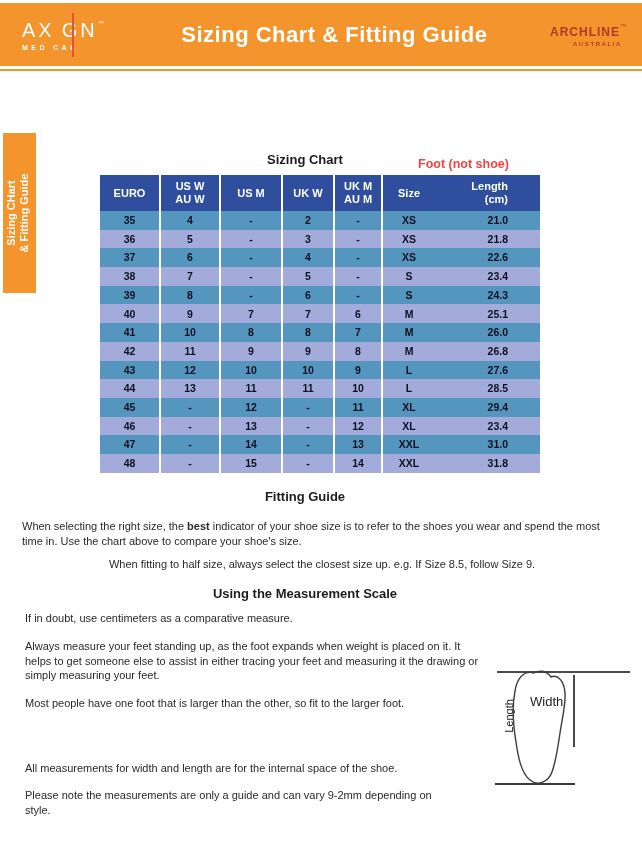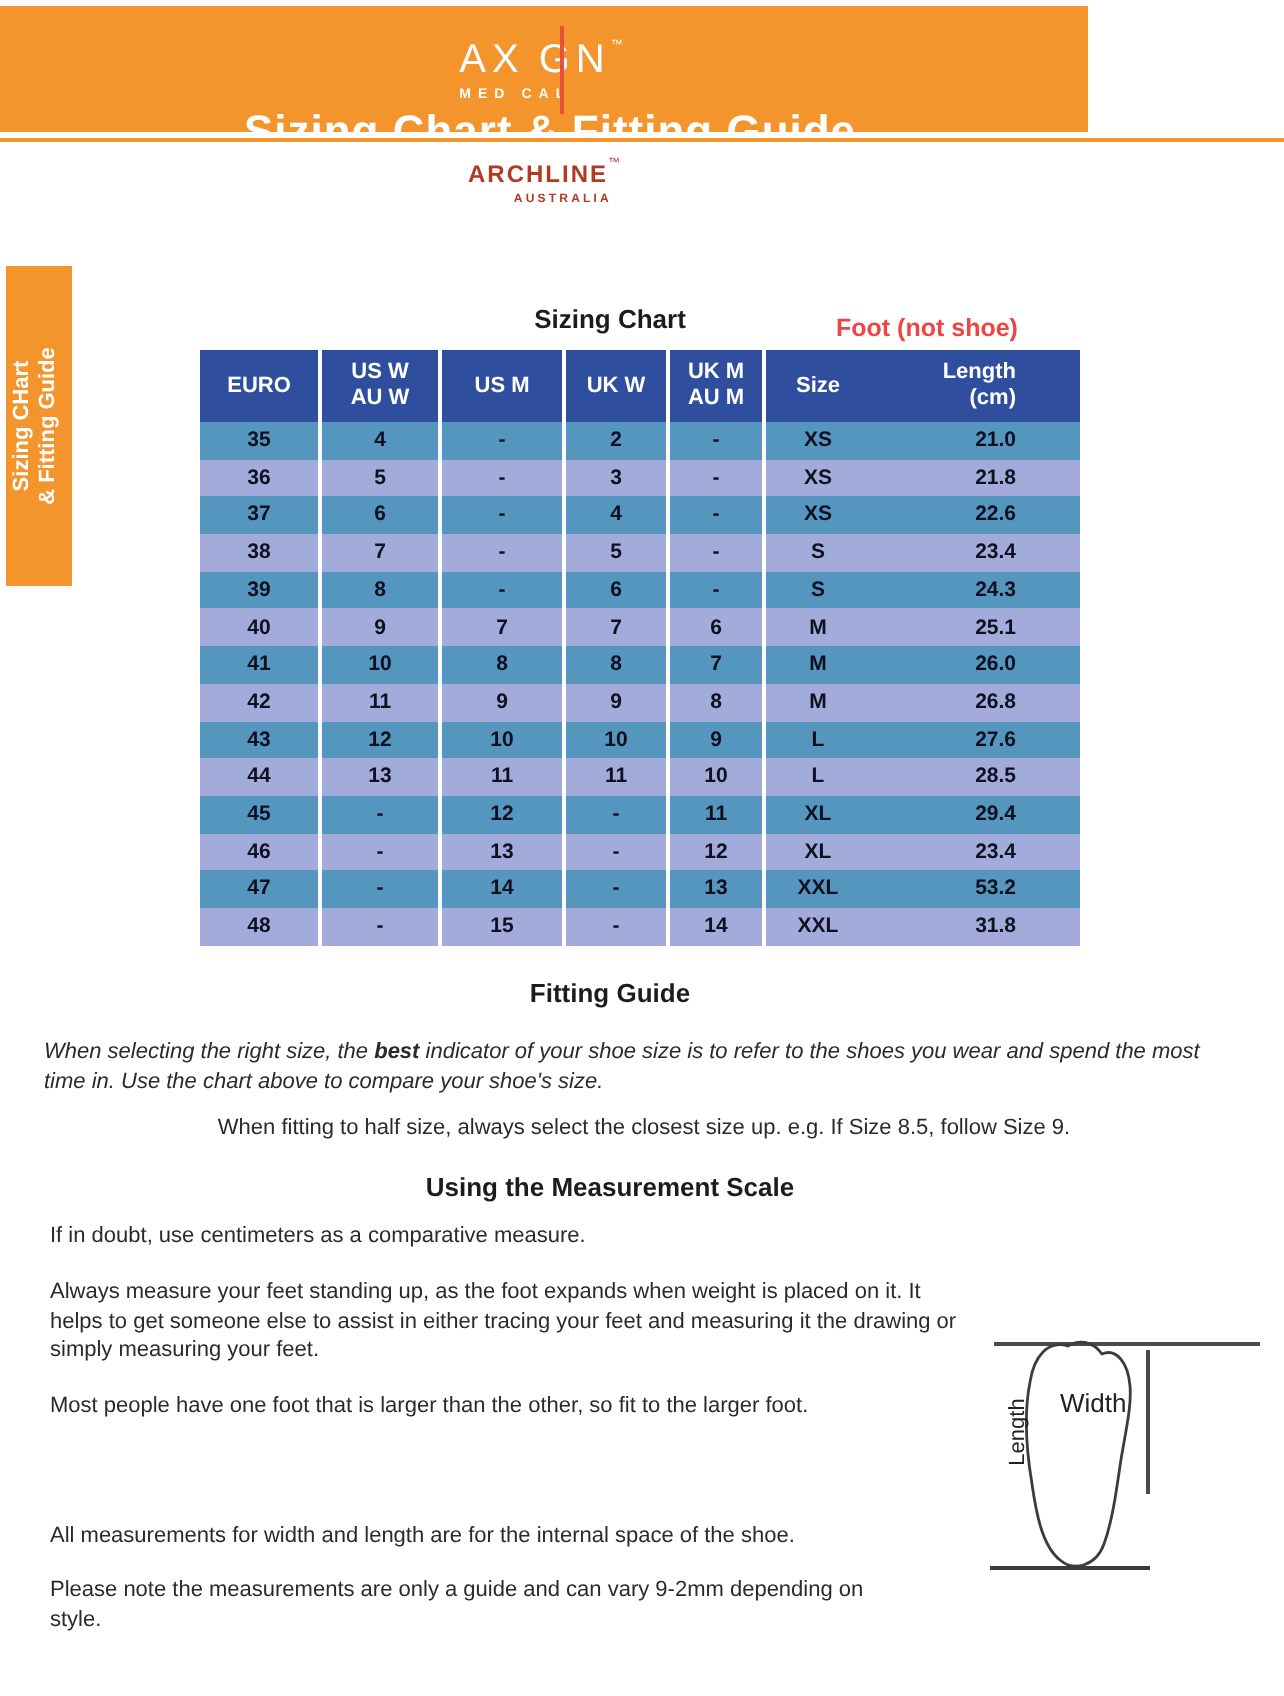--- a/index.html
+++ b/index.html
@@ -1,21 +1,21 @@
 <!DOCTYPE html>
 <html style="--orange: #F3942C; --hdr-blue: #2F4E9D; --row-teal: #5596BE; --row-peri: #A2ABD9; --arch-red: #B13A27; --axign-red: #E8503A;"><head>
 <meta charset="utf-8">
 <style>
   html,body{margin:0;padding:0;background:#fff;}
   .page{position:relative;width:642px;height:848px;background:#fff;overflow:hidden;
         font-family:"Liberation Sans",sans-serif;color:#231f20;}
 
   
-  .top-bar{position:absolute;left:0;top:3px;width:544px;height:63px;background:var(--orange);
-           display:flex;align-items:center;justify-content:space-between;padding:14px 16px;box-sizing:border-box;flex-direction:column;}
+  .top-bar{position:absolute;left:0;top:3px;width:642px;height:63px;background:var(--orange);
+           display:flex;align-items:center;justify-content:space-between;padding:0 16px;box-sizing:border-box;}
   .top-rule{position:absolute;left:0;top:69px;width:642px;height:2px;background:var(--orange);}
 
   .axign-logo{position:relative;color:#fff;text-align:center;padding:2px 6px;}
   .axign-top{font-size:20px;letter-spacing:3px;font-weight:400;display:flex;align-items:flex-start;}
   .axign-top .gap{display:inline-block;width:7px;}
   .axign-tm{font-size:6px;vertical-align:top;margin-top:1px;}
   .axign-sub{font-size:7px;font-weight:700;letter-spacing:3.5px;margin-top:2px;display:flex;}
   .axign-sub .gap{display:inline-block;width:5px;}
   .axign-line{position:absolute;left:56px;top:-4px;bottom:-4px;width:2px;background:var(--axign-red);}
 
@@ -45,21 +45,21 @@
   table.sizing tr.teal td{background:var(--row-teal);}
   table.sizing tr.peri td{background:var(--row-peri);}
   table.sizing .sep{border-right:2px solid #fff;}
   table.sizing th.len,table.sizing td.len{text-align:right;padding-right:32px;}
 
   
   .h-center{position:absolute;left:0;width:610px;text-align:center;font-weight:700;font-size:13px;color:#1c1c1c;}
   .h-fitting{top:489px;}
   .h-measure{top:586px;}
   .para{position:absolute;font-size:11px;line-height:14.5px;color:#2a2a2a;}
-  .p1{left:22px;top:519px;width:592px;font-style:italic;}
+  .p1{left:22px;top:519px;width:592px;}
   .p2{left:22px;top:557px;width:600px;text-align:center;}
   .m1{left:25px;top:611px;width:560px;}
   .m2{left:25px;top:639px;width:462px;}
   .m3{left:25px;top:696px;width:480px;}
   .m4{left:25px;top:761px;width:560px;}
   .m5{left:25px;top:788px;width:415px;}
   .bold{font-weight:700;}
 
   
   .foot-diagram{position:absolute;left:488px;top:650px;width:150px;height:140px;}
@@ -256,21 +256,21 @@
           <td>XL</td>
           <td class=" len">23.4</td>
         </tr>
         <tr class="teal">
           <td class="sep">47</td>
           <td class="sep">-</td>
           <td class="sep">14</td>
           <td class="sep">-</td>
           <td class="sep">13</td>
           <td>XXL</td>
-          <td class=" len">53.2</td>
+          <td class=" len">31.0</td>
         </tr>
         <tr class="peri">
           <td class="sep">48</td>
           <td class="sep">-</td>
           <td class="sep">15</td>
           <td class="sep">-</td>
           <td class="sep">14</td>
           <td>XXL</td>
           <td class=" len">31.8</td>
         </tr>

